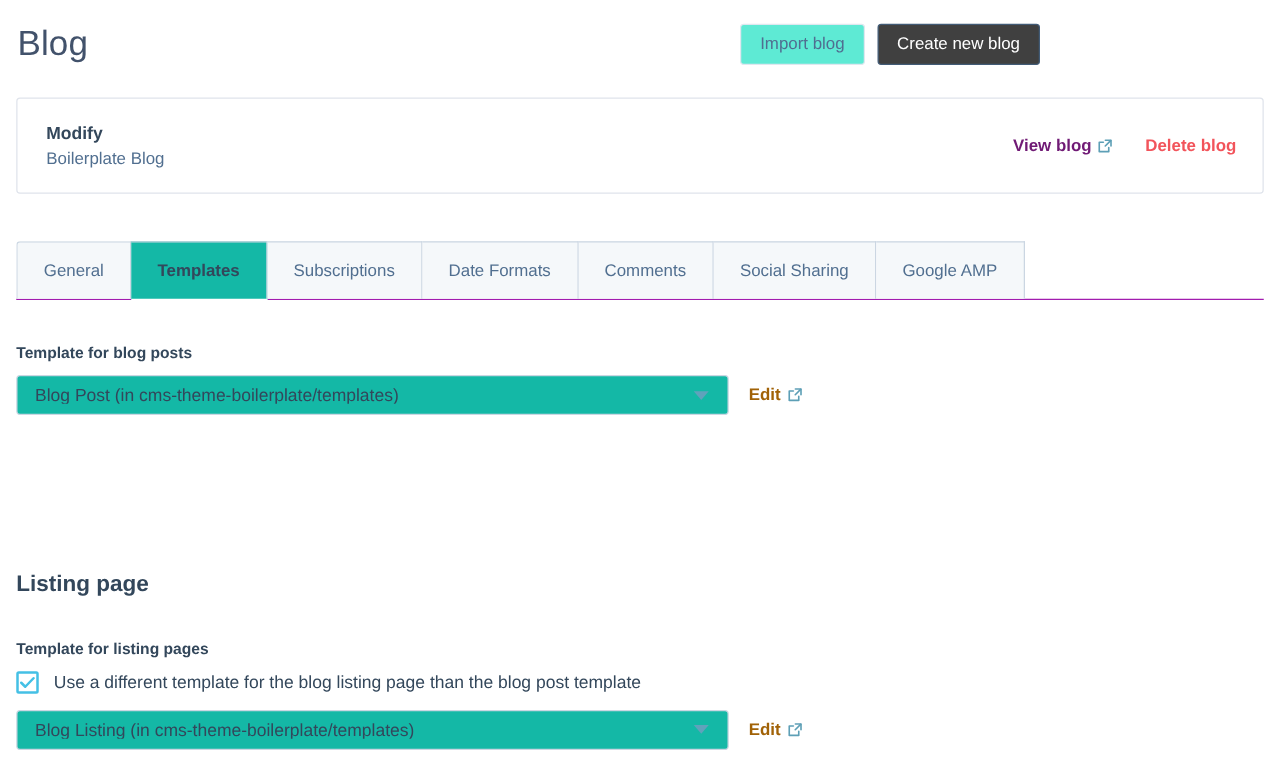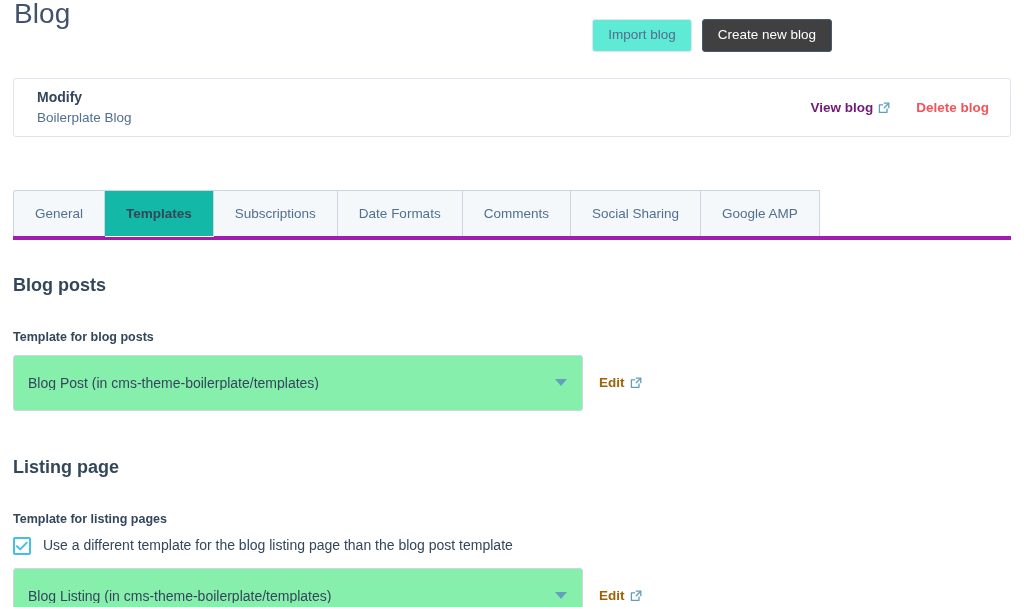--- a/index.html
+++ b/index.html
@@ -19,20 +19,21 @@
 
   
   .page-header {
     position: absolute;
     top: 0;
     left: 0;
     width: 845px;
     height: 70px;
     padding: 0 13px;
     display: flex;
+    align-items: center;
     justify-content: space-between;
   }
   .page-title {
     font-size: 28px;
     font-weight: 300;
     color: #42526b;
     letter-spacing: 0.1px;
     line-height: 1;
     margin: 0;
     padding-left: 1px;
@@ -67,21 +68,21 @@
     color: #ffffff;
     border-color: #425b76;
   }
 
   
   .modify-card {
     position: absolute;
     left: 13px;
     top: 78px;
     width: 998px;
-    height: 59px;
+    height: 77px;
     background: #ffffff;
     border: 1px solid #dfe3eb;
     border-radius: 3px;
     display: flex;
     align-items: center;
     justify-content: space-between;
     padding: 0 21px 0 23px;
   }
   .modify-info { display: flex; flex-direction: column; gap: 5px; }
   .modify-title {
@@ -117,21 +118,21 @@
 
   
   .tabbar {
     position: absolute;
     left: 13px;
     top: 193px;
     width: 998px;
     height: 47px;
     display: flex;
     align-items: flex-end;
-    border-bottom: 4px solid #a21caf;
+    border-bottom: 1px solid #a21caf;
   }
   .tab {
     height: 46px;
     padding: 0 21px;
     display: flex;
     align-items: center;
     justify-content: center;
     font-size: 13.5px;
     color: #516f90;
     background: #f5f8fa;
@@ -176,22 +177,22 @@
     margin-bottom: 10px;
     display: block;
   }
   .select-row {
     display: flex;
     align-items: center;
     gap: 16px;
   }
   .select-box {
     width: 570px;
-    height: 56px;
-    background: #86efac;
+    height: 32px;
+    background: #14b8a6;
     border: 1px solid #cbd6e2;
     border-radius: 3px;
     display: flex;
     align-items: center;
     justify-content: space-between;
     padding: 0 13px 0 14px;
     cursor: pointer;
   }
   .select-value {
     font-size: 14px;
@@ -284,21 +285,20 @@
   <div class="tab">General</div>
   <div class="tab active">Templates</div>
   <div class="tab">Subscriptions</div>
   <div class="tab">Date Formats</div>
   <div class="tab">Comments</div>
   <div class="tab">Social Sharing</div>
   <div class="tab">Google AMP</div>
 </div>
 
 <div class="section section-blogposts">
-  <div class="section-heading">Blog posts</div>
   <label class="field-label">Template for blog posts</label>
   <div class="select-row">
     <div class="select-box">
       <span class="select-value">Blog Post (in cms-theme-boilerplate/templates)</span>
       <span class="caret"></span>
     </div>
     <a class="edit-link">
       <span>Edit</span>
       <span class="ext-icon">
         <svg width="12" height="12" viewBox="0 0 12 12" fill="none" xmlns="http://www.w3.org/2000/svg">

